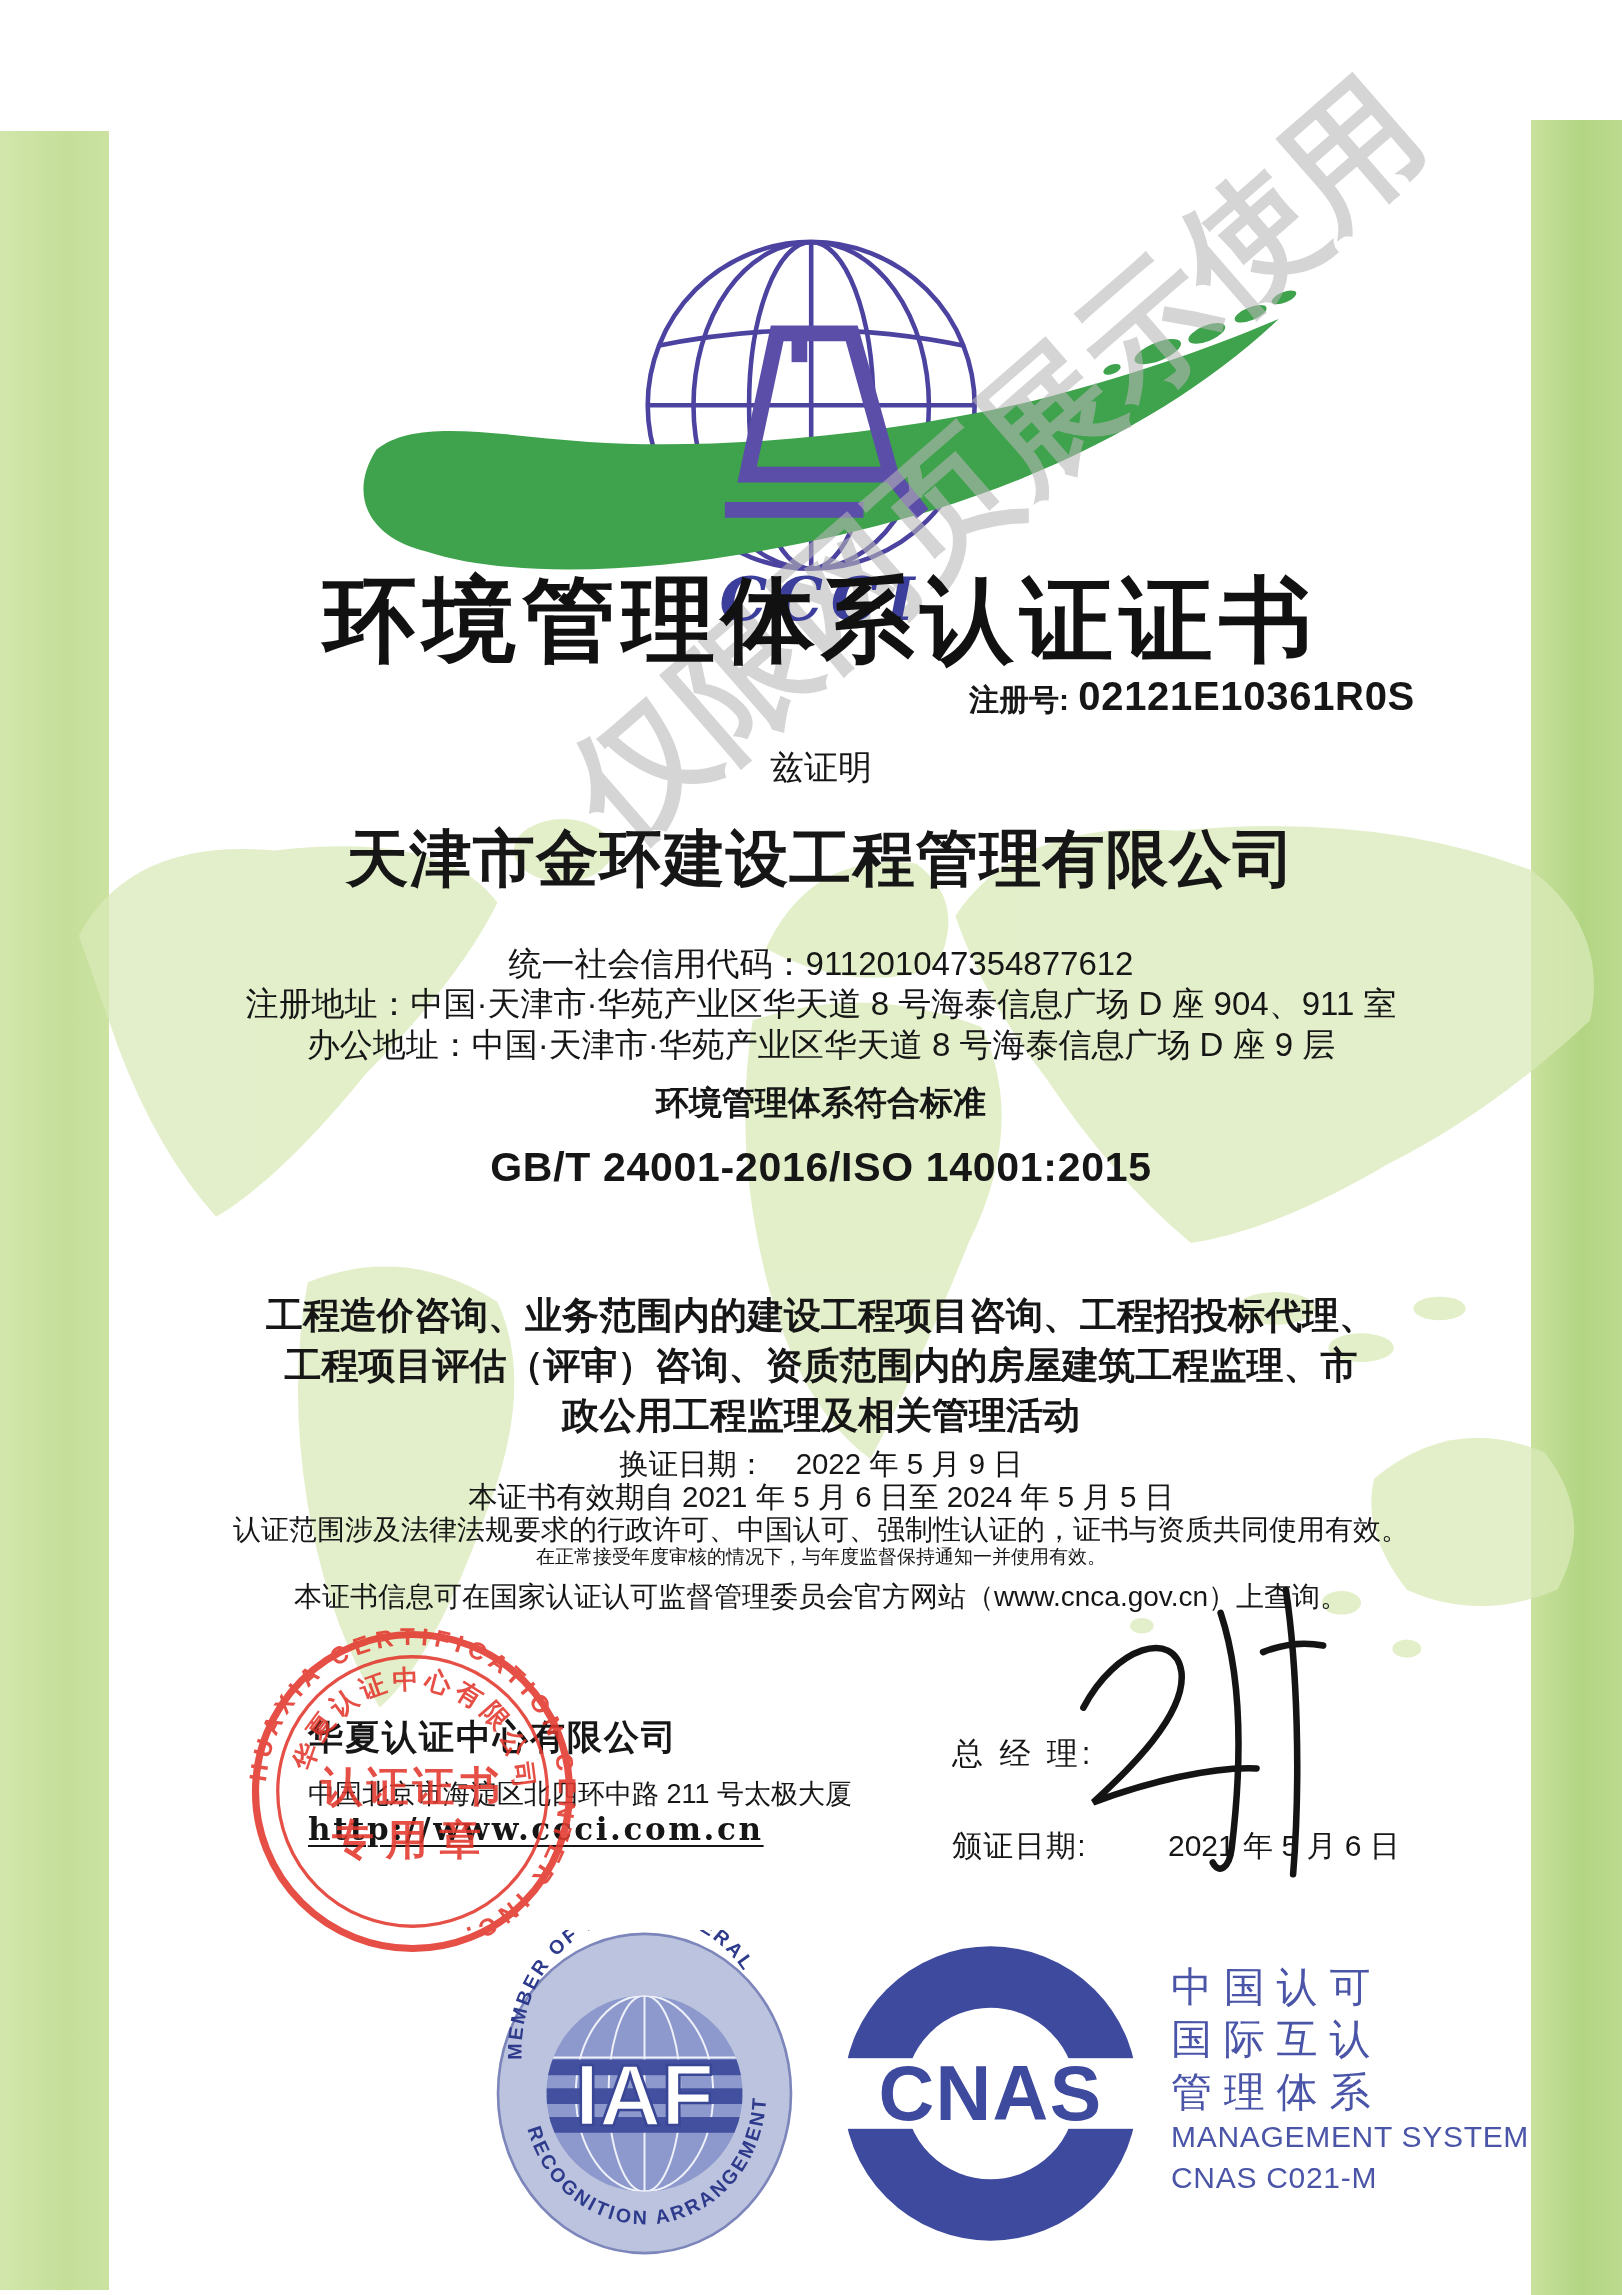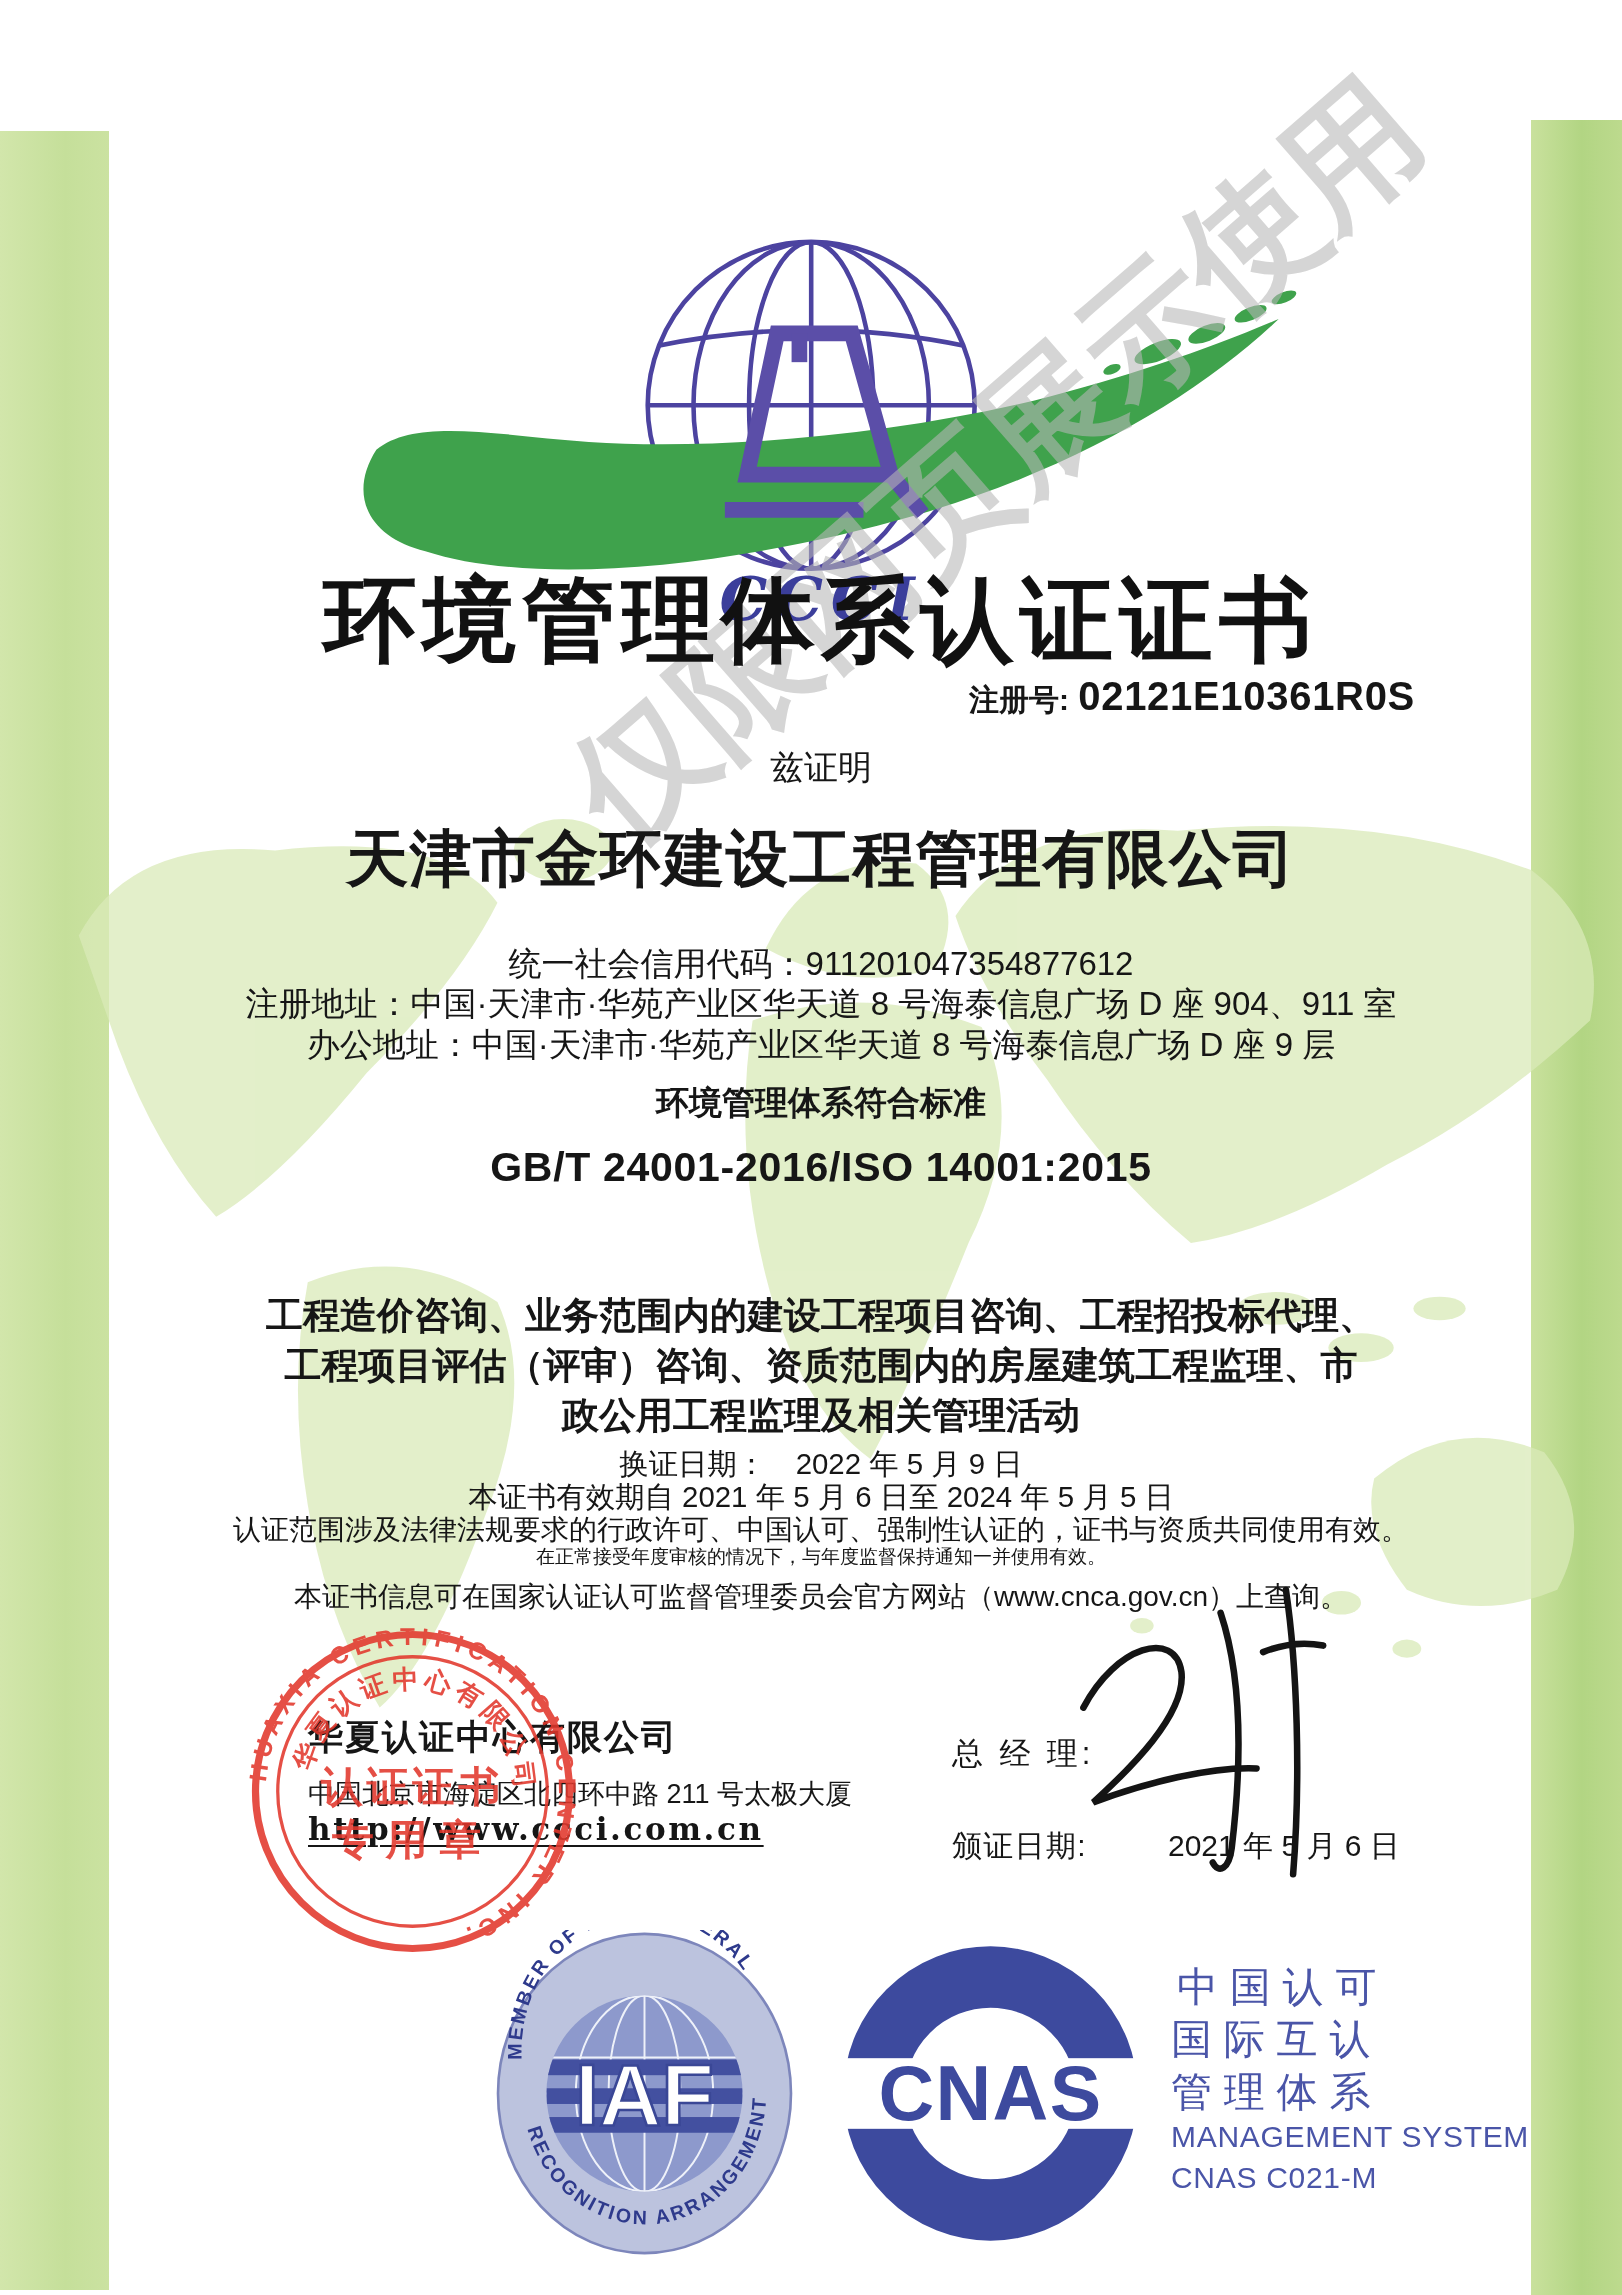--- a/index.html
+++ b/index.html
@@ -45,21 +45,21 @@
               font-family:"DejaVu Serif","Liberation Serif",serif;
               text-decoration:underline;text-decoration-thickness:2px;text-underline-offset:5.2px;z-index:3;}
   .gm{left:952px;top:1733px;font-size:31px;letter-spacing:3.9px;z-index:3;}
   .issue-lbl{left:952px;top:1826px;font-size:30px;letter-spacing:1.3px;z-index:3;}
   .issue-val{left:1168px;top:1826px;font-size:30px;z-index:3;}
   .stamp-svg{left:247px;top:1626px;width:331px;height:331px;z-index:4;opacity:.88;}
   .sign-svg{left:1054px;top:1567px;width:294px;height:327px;z-index:3;}
   .iaf-svg{left:494px;top:1930px;width:301px;height:327px;z-index:3;}
   .cnas-svg{left:840px;top:1930px;width:301px;height:327px;z-index:3;}
   .cnas-cn{left:1171px;font-size:41px;letter-spacing:11.8px;color:#4a55a8;font-weight:500;z-index:3;}
-  .cn1{top:1960px;margin-left:6px;} .cn2{top:2012px;} .cn3{top:2065px;}
+  .cn1{top:1960px;} .cn2{top:2012px;} .cn3{top:2065px;}
   .cnas-en{left:1171px;font-size:30px;color:#4a55a8;letter-spacing:0.7px;z-index:3;}
   .en1{top:2120px;} .en2{top:2161px;}
 </style>
 </head>
 <body>
 
 <div class="page">
 
   <div class="abs band-left"></div>
   <div class="abs band-right"></div>

